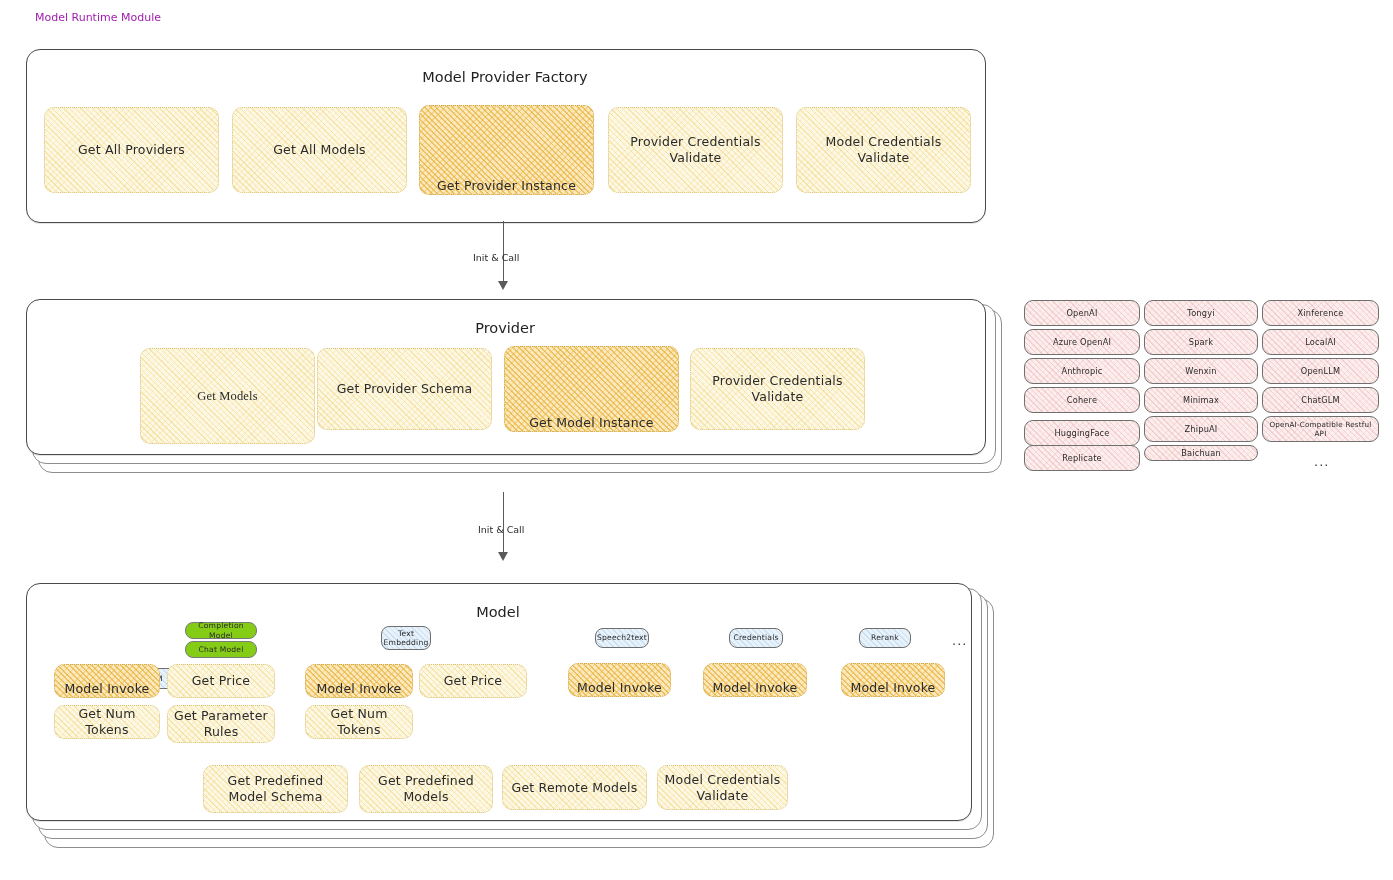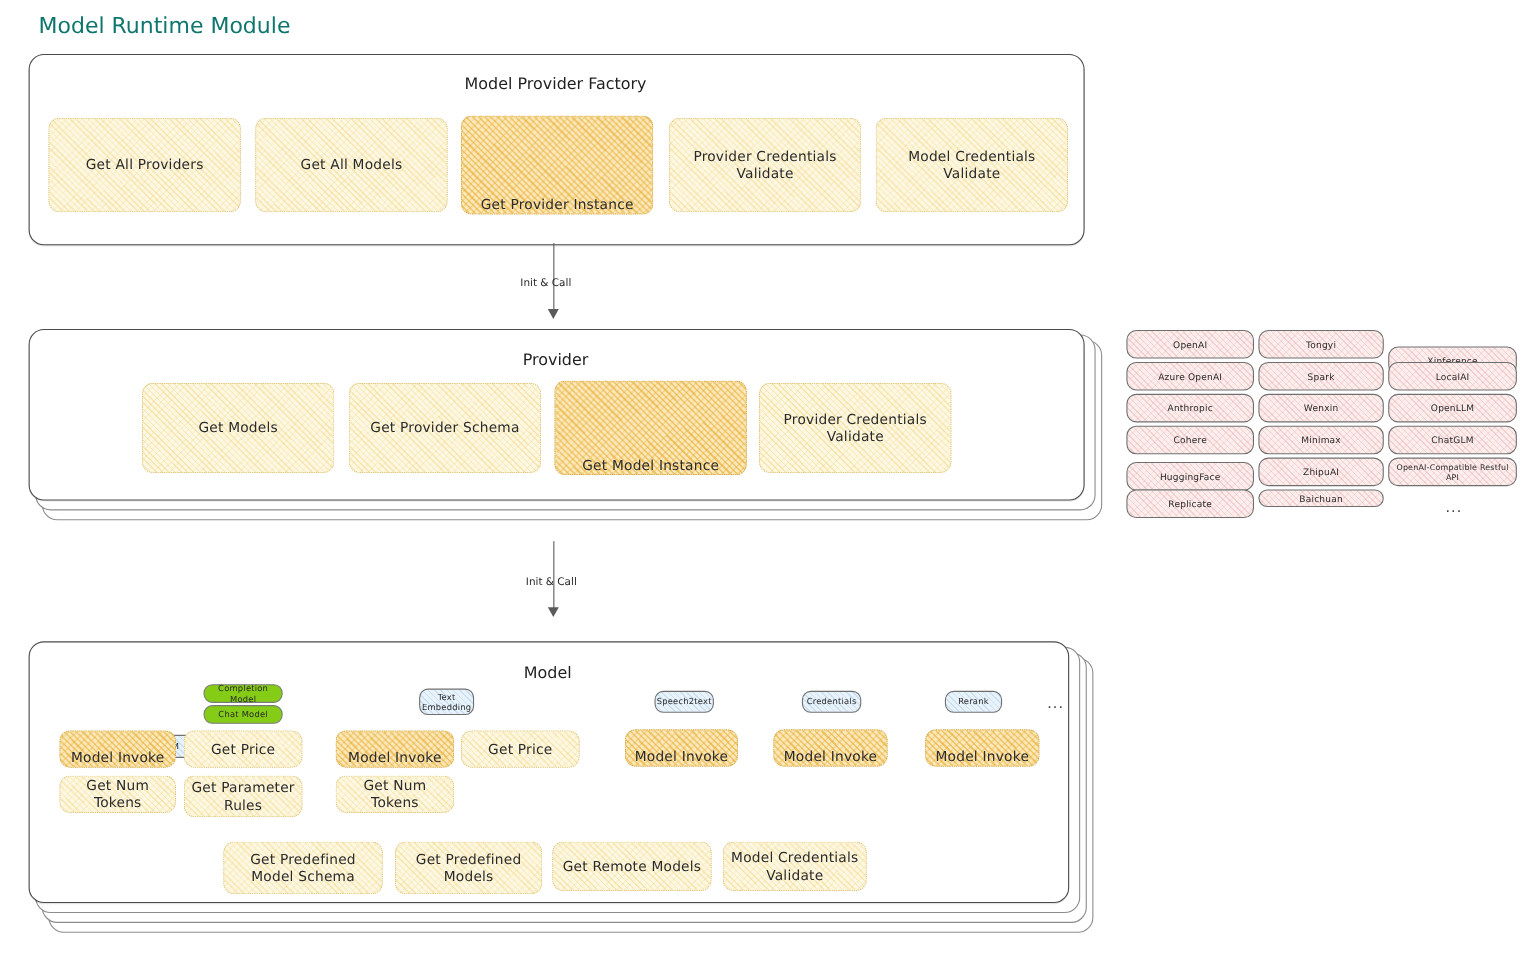--- a/index.html
+++ b/index.html
@@ -73,22 +73,22 @@
   }
   
   .n-white{
     background-color:#84cc16;
     border:1.2px solid #7a7a7a;
     border-radius:8px;
   }
 
   .title{
     position:absolute;
-    font-size:20px;
-    color:#0f766e;
+    font-size:11px;
+    color:#a21caf;
     white-space:nowrap;
   }
   .section-title{
     position:absolute;
     font-size:14.5px;
     color:#1f2020;
     text-align:center;
     white-space:nowrap;
   }
   .node-label{
@@ -151,21 +151,21 @@
 
 <div class="arrow-line" style="left:503px;top:221px;height:62px;"></div>
 <div class="arrow-head" style="left:498px;top:281px;"></div>
 <div class="edge-label" style="left:473px;top:252px;">Init &amp; Call</div>
 
 <div class="stack-layer" style="left:38px;top:309px;width:962px;height:162px;"></div>
 <div class="stack-layer" style="left:32px;top:304px;width:962px;height:158px;"></div>
 <div class="sketch-card" style="left:26px;top:299px;width:958px;height:154px;"></div>
 <div class="section-title" style="left:26px;top:320px;width:958px;">Provider</div>
 
-<div class="hatch n-light" style="left:129px;top:348px;width:175px;height:82px;">
+<div class="hatch n-light" style="left:140px;top:348px;width:175px;height:96px;font-family:Liberation Serif, serif;">
   <span class="node-label">Get Models</span>
 </div>
 <div class="hatch n-light" style="left:317px;top:348px;width:175px;height:82px;">
   <span class="node-label">Get Provider Schema</span>
 </div>
 <div class="hatch n-dark" style="left:504px;top:346px;width:175px;height:86px;">
   <span class="node-label">Get Model Instance</span>
 </div>
 <div class="hatch n-light" style="left:690px;top:348px;width:175px;height:82px;">
   <span class="node-label">Provider Credentials Validate</span>
@@ -204,21 +204,21 @@
   <div class="hatch n-pink" style="left:120px;top:87px;width:114px;height:26px;position:absolute;">
     <span class="chip-label">Minimax</span>
   </div>
   <div class="hatch n-pink" style="left:120px;top:116px;width:114px;height:26px;position:absolute;">
     <span class="chip-label">ZhipuAI</span>
   </div>
   <div class="hatch n-pink" style="left:120px;top:145px;width:114px;height:16px;position:absolute;">
     <span class="chip-label">Baichuan</span>
   </div>
 
-  <div class="hatch n-pink" style="left:238px;top:0px;width:117px;height:26px;position:absolute;margin-top:15px;">
+  <div class="hatch n-pink" style="left:238px;top:0px;width:117px;height:26px;position:absolute;">
     <span class="chip-label">Xinference</span>
   </div>
   <div class="hatch n-pink" style="left:238px;top:29px;width:117px;height:26px;position:absolute;">
     <span class="chip-label">LocalAI</span>
   </div>
   <div class="hatch n-pink" style="left:238px;top:58px;width:117px;height:26px;position:absolute;">
     <span class="chip-label">OpenLLM</span>
   </div>
   <div class="hatch n-pink" style="left:238px;top:87px;width:117px;height:26px;position:absolute;">
     <span class="chip-label">ChatGLM</span>

